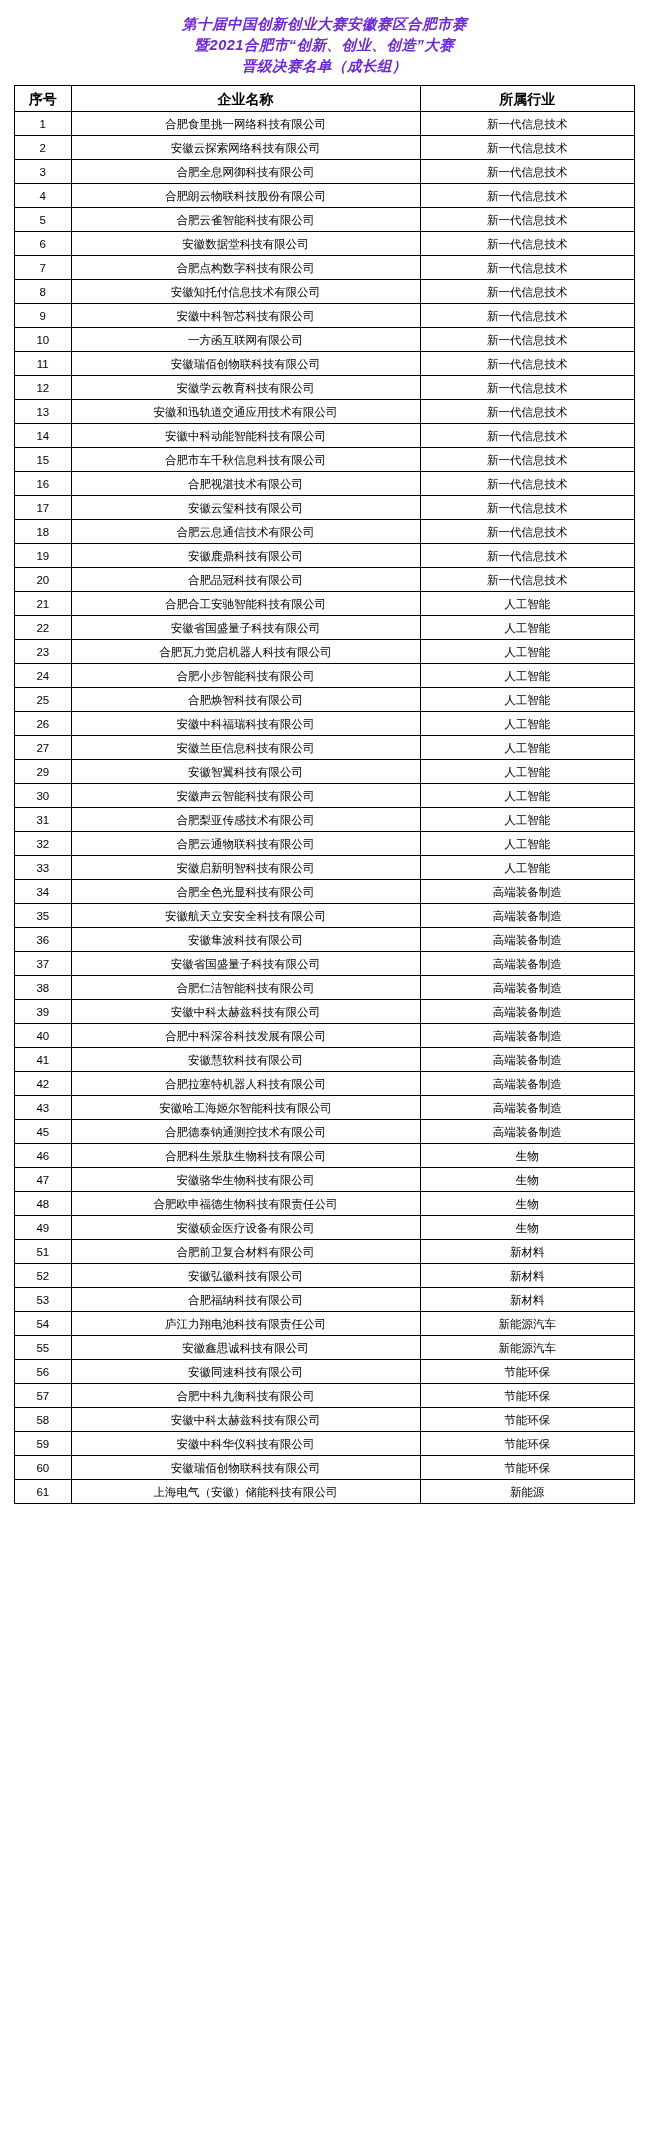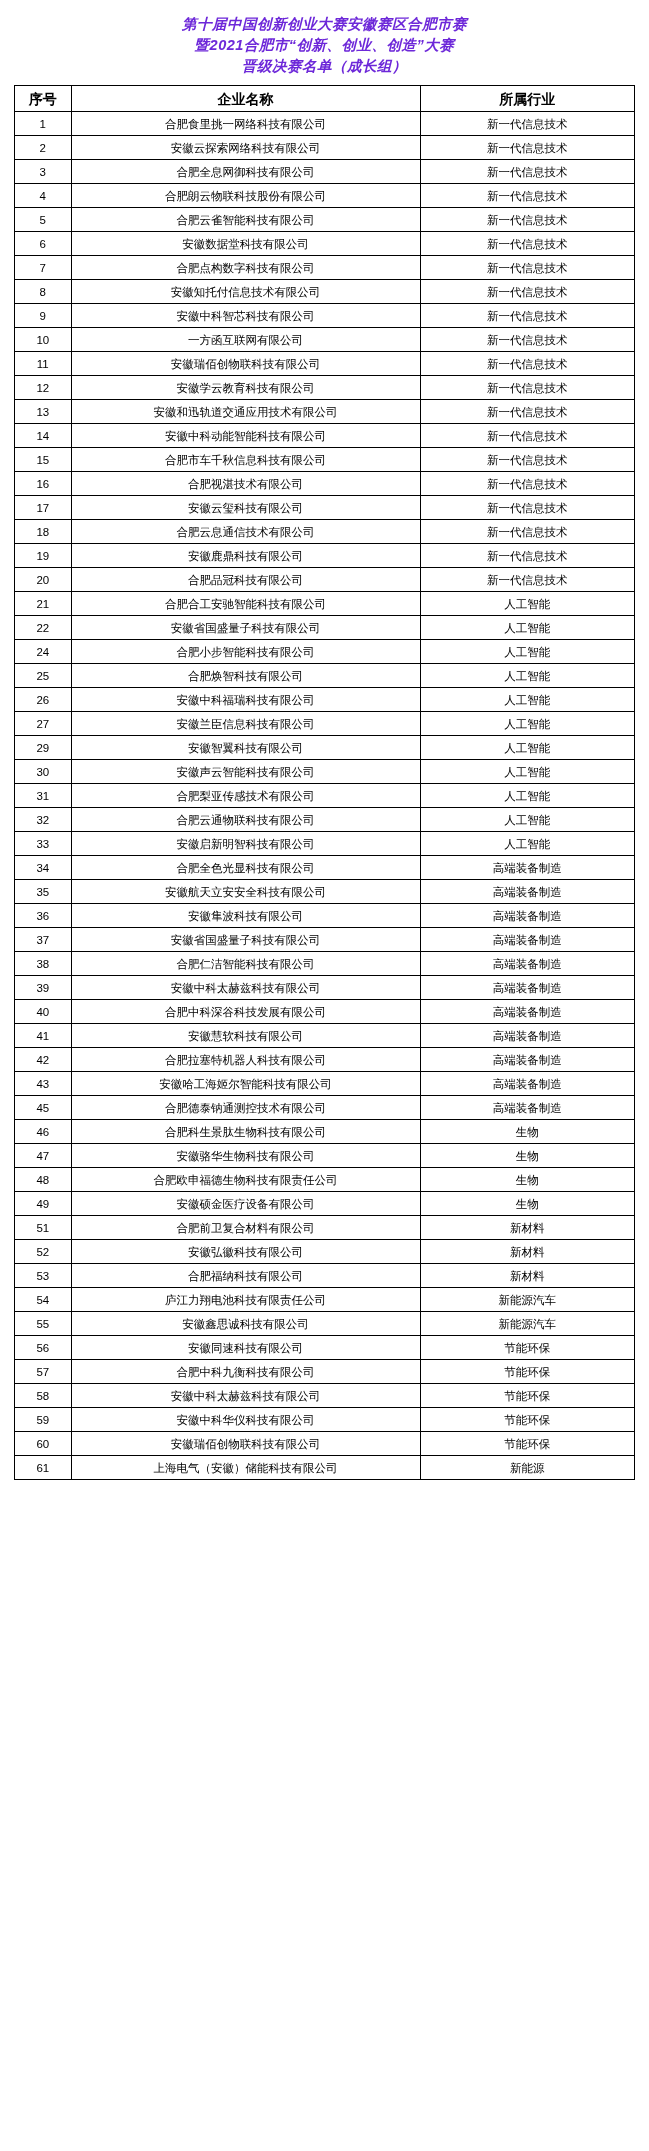--- a/index.html
+++ b/index.html
@@ -187,20 +187,25 @@
           <td class="cell-idx">21</td>
           <td class="cell-name">合肥合工安驰智能科技有限公司</td>
           <td class="cell-ind">人工智能</td>
         </tr>
         <tr>
           <td class="cell-idx">22</td>
           <td class="cell-name">安徽省国盛量子科技有限公司</td>
           <td class="cell-ind">人工智能</td>
         </tr>
         <tr>
+          <td class="cell-idx">23</td>
+          <td class="cell-name">合肥瓦力觉启机器人科技有限公司</td>
+          <td class="cell-ind">人工智能</td>
+        </tr>
+        <tr>
           <td class="cell-idx">24</td>
           <td class="cell-name">合肥小步智能科技有限公司</td>
           <td class="cell-ind">人工智能</td>
         </tr>
         <tr>
           <td class="cell-idx">25</td>
           <td class="cell-name">合肥焕智科技有限公司</td>
           <td class="cell-ind">人工智能</td>
         </tr>
         <tr>

